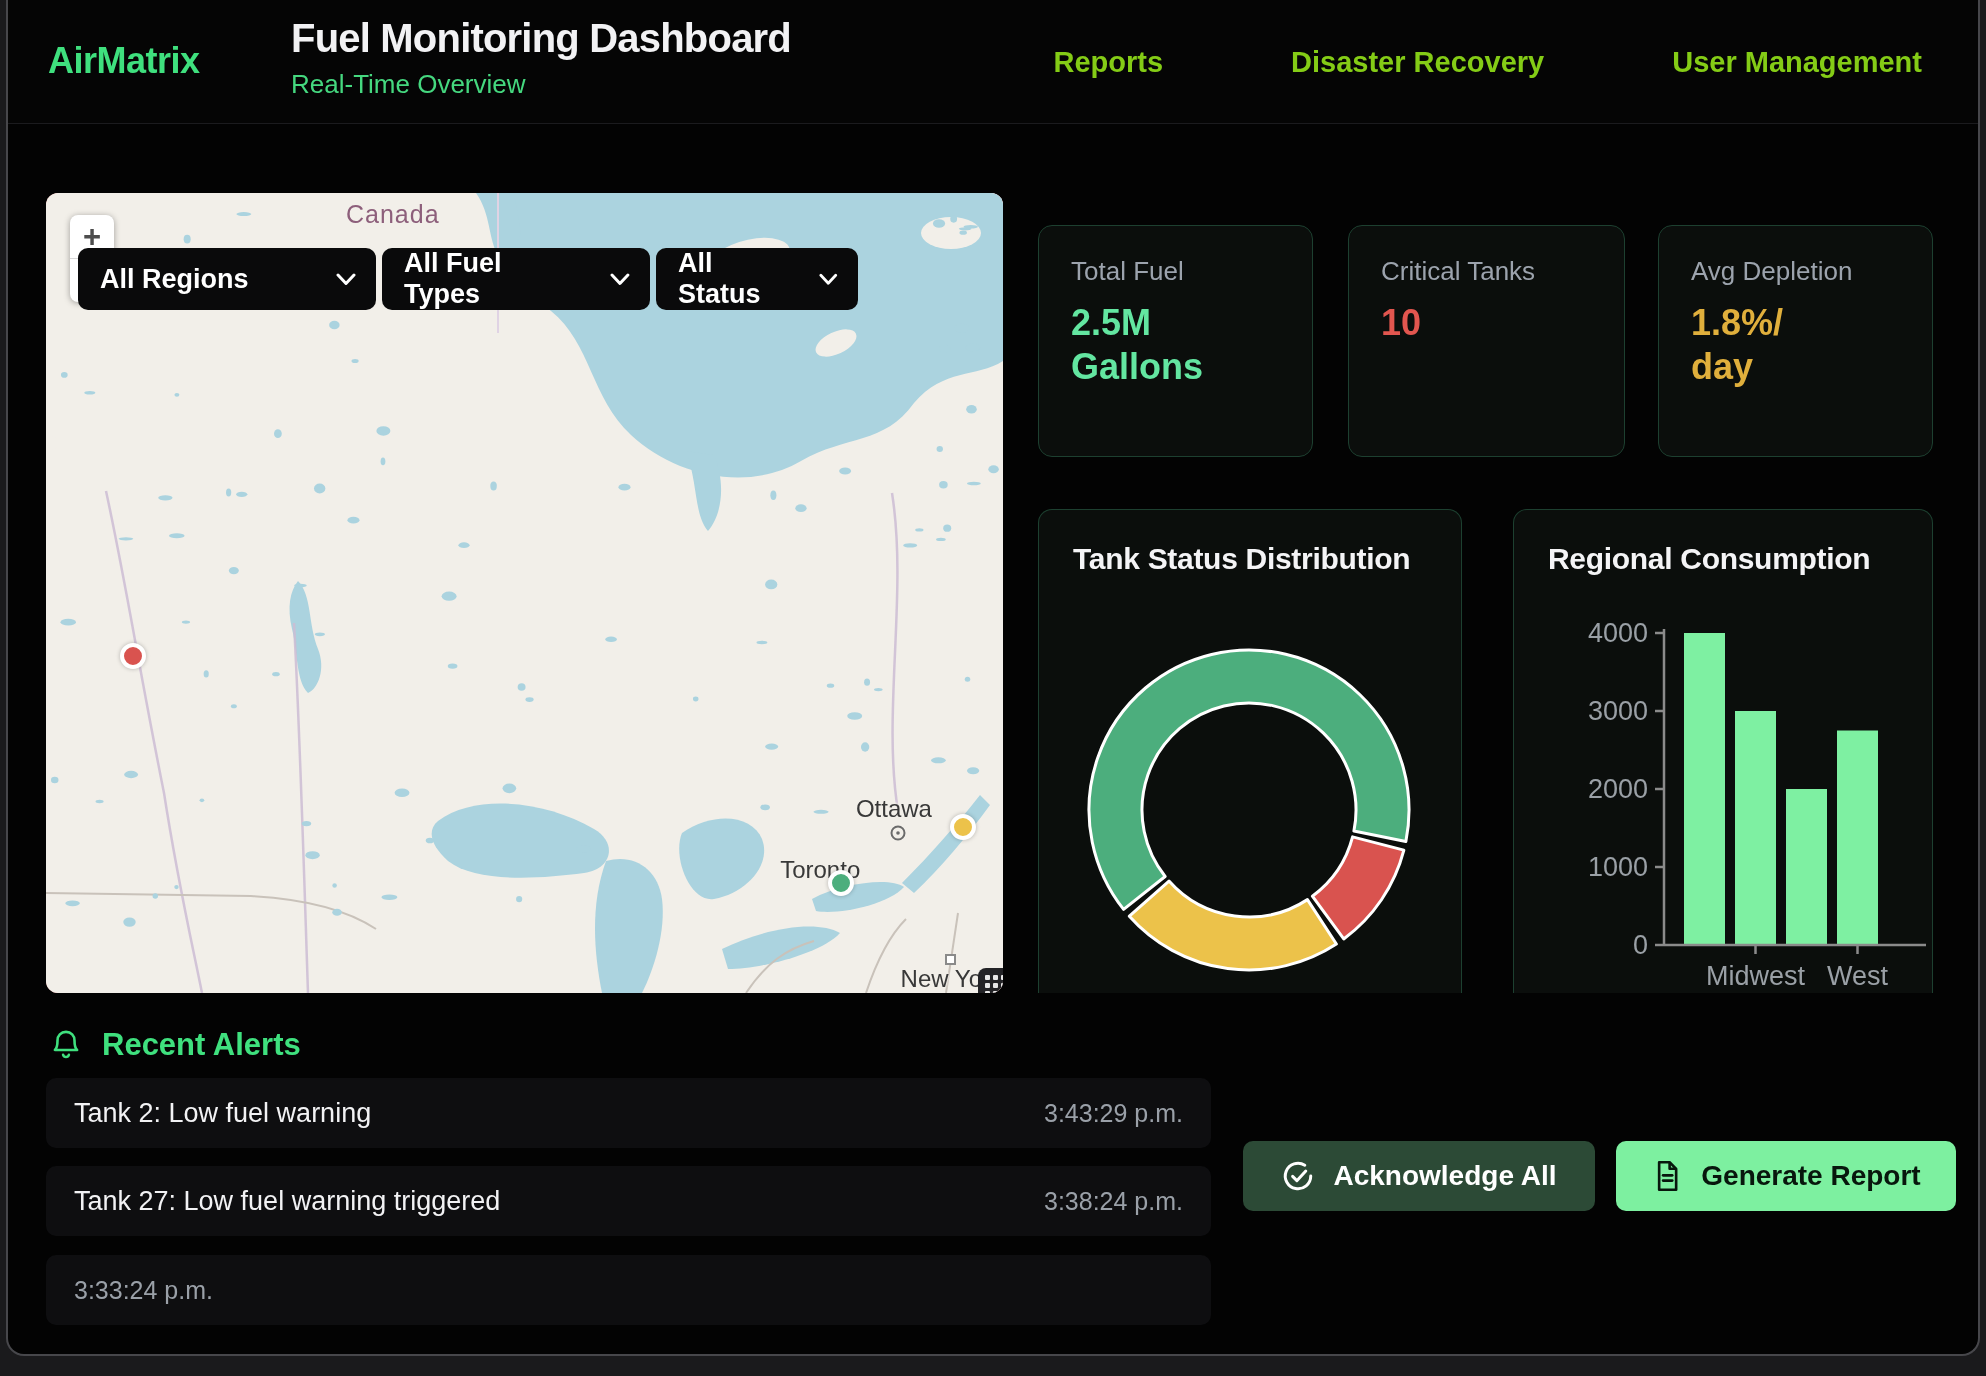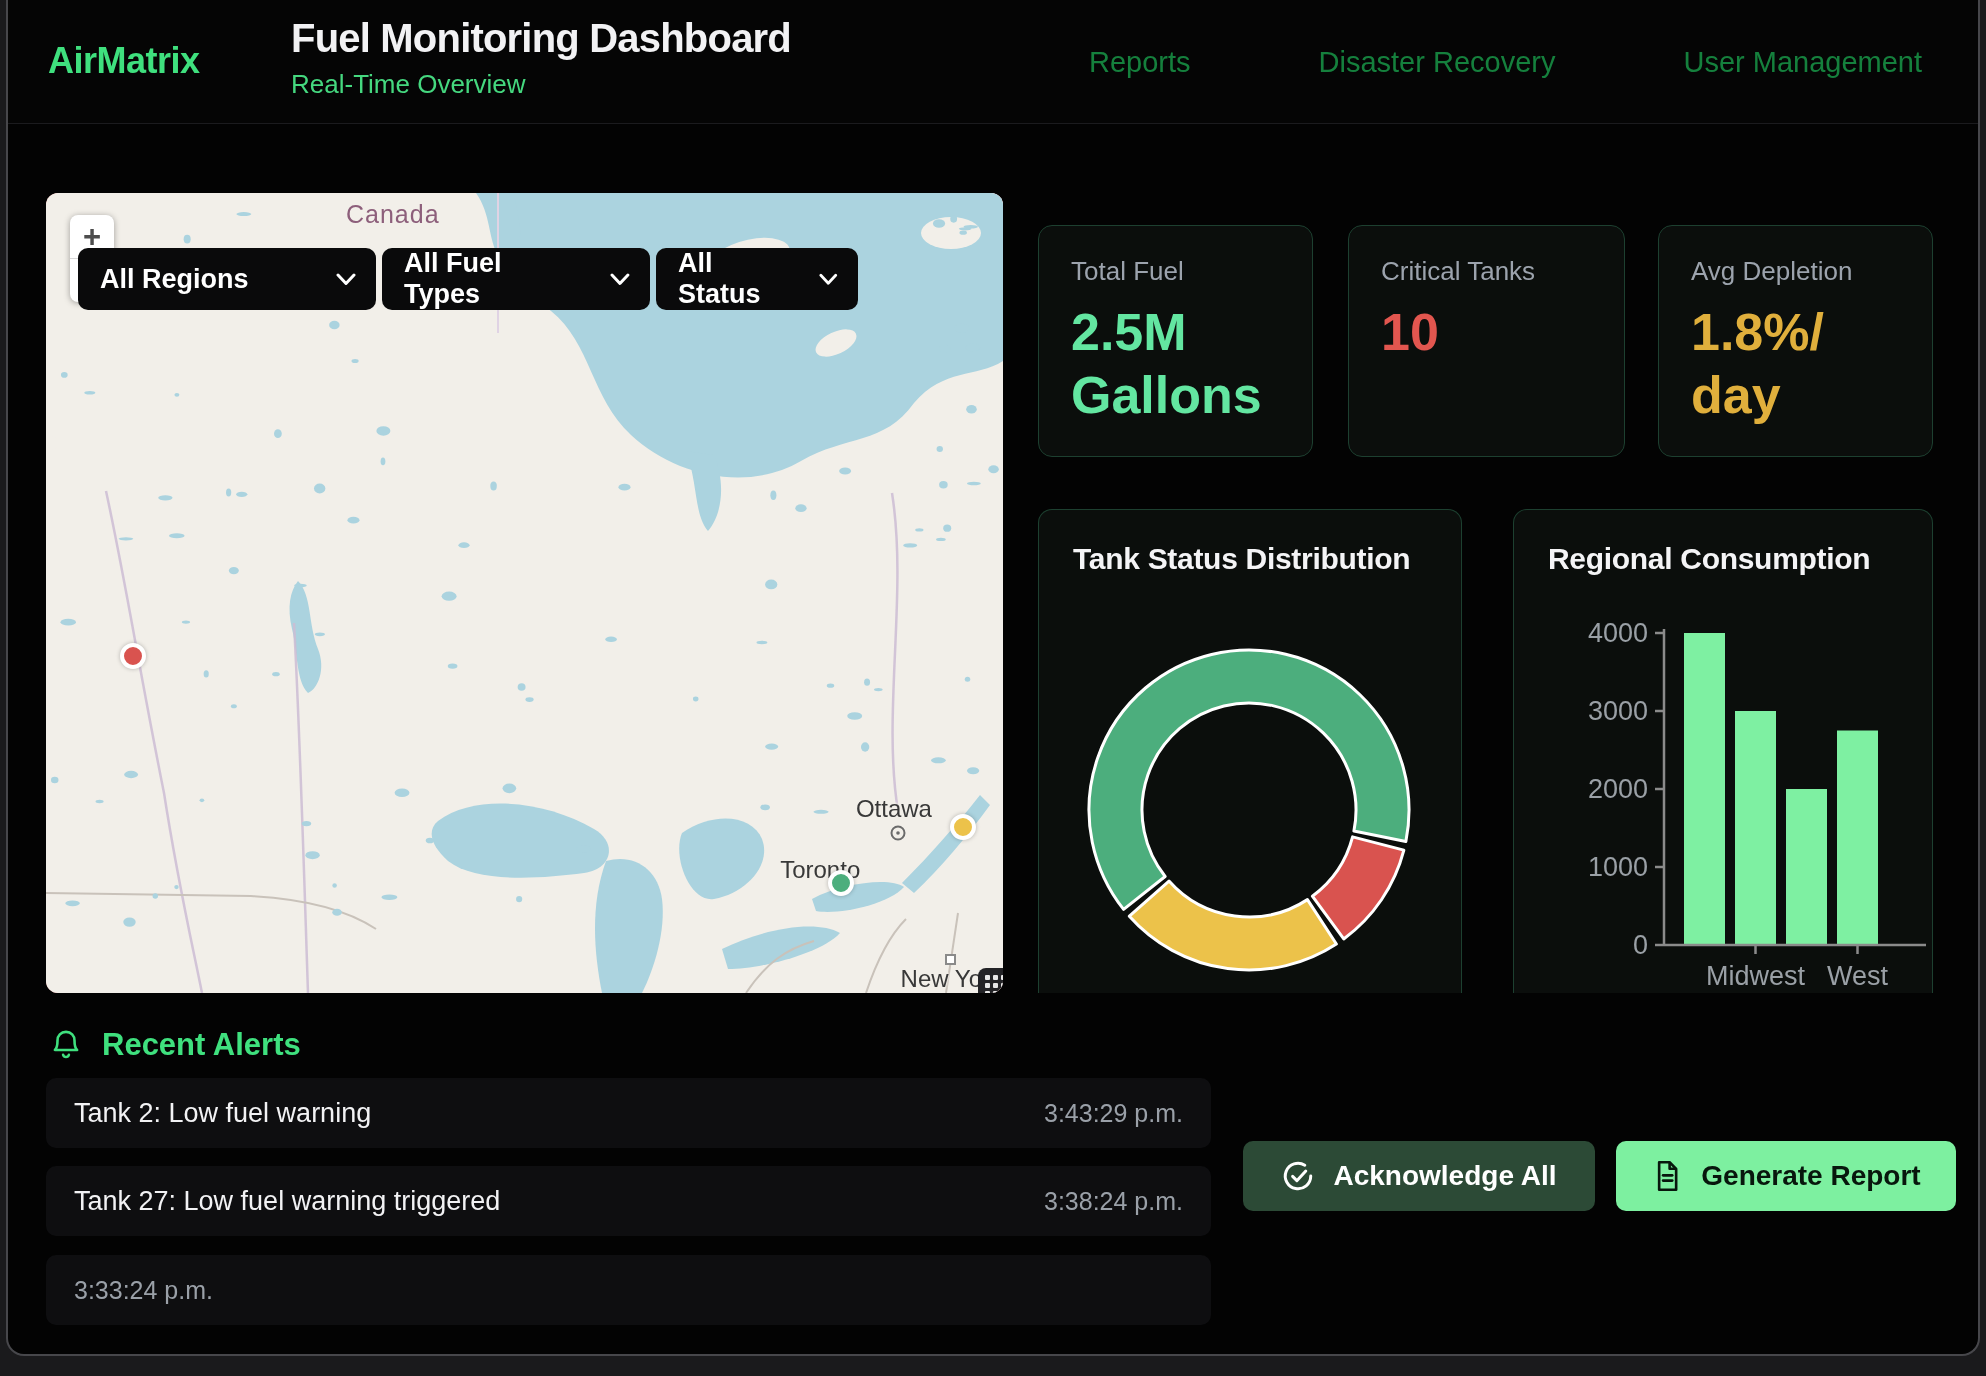--- a/index.html
+++ b/index.html
@@ -7,21 +7,21 @@
   .app { position:absolute; left:6px; top:0; width:1974px; height:1356px; background:#030303;
          border:2px solid #47474b; border-top:none; border-radius:0 0 18px 18px; overflow:hidden; }
 
   
   .header { position:absolute; left:0; top:0; width:100%; height:124px; background:#050505; border-bottom:1px solid #1b1b1e; }
   .logo { position:absolute; left:40px; top:40px; font-size:36px; font-weight:bold; color:#3fe07e; letter-spacing:-.5px; }
   .title-block { position:absolute; left:283px; top:16px; }
   .title { font-size:40px; font-weight:bold; color:#f2f2f4; letter-spacing:-.8px; }
   .subtitle { font-size:26px; color:#45d87f; margin-top:8px; }
   .nav { position:absolute; right:56px; top:0; height:124px; display:flex; align-items:center; gap:128px; }
-  .nav-item { font-size:29px; color:#15803d; cursor:pointer; }
+  .nav-item { font-size:29px; color:#84cc16; cursor:pointer;font-weight:bold; }
 
   
   .map { position:absolute; left:38px; top:193px; width:957px; height:800px; border-radius:12px; overflow:hidden; background:#fca5a5; }
   .map svg.basemap { position:absolute; left:0; top:0; }
   .zoomctl { position:absolute; left:24px; top:22px; width:44px; background:#fff; border-radius:8px;
              box-shadow:0 1px 6px rgba(0,0,0,.35); z-index:1; overflow:hidden; }
   .zoomctl .zbtn { width:44px; height:43px; display:flex; align-items:center; justify-content:center;
                    font-size:31px; font-weight:bold; color:#4d4d4d; cursor:pointer; }
   .zoomctl .zdiv { height:1px; background:#d7d7d7; }
   .filters { position:absolute; left:32px; top:55px; display:flex; gap:6px; z-index:2; }
@@ -35,21 +35,21 @@
   .city-label { position:absolute; transform:translate(-50%,-50%); font-size:24px; color:#383838; z-index:1;
                 text-shadow:0 0 3px #f2efe9,0 0 3px #f2efe9,0 0 3px #f2efe9; white-space:nowrap; }
   .grip { position:absolute; right:-9px; bottom:-9px; width:34px; height:34px; background:#232326; border-radius:8px;
           display:grid; grid-template-columns:repeat(3,5px); grid-template-rows:repeat(3,5px); gap:3px;
           align-content:center; justify-content:center; z-index:3; cursor:grab; }
   .grip i { background:#e8e8e8; border-radius:1px; }
 
   
   .stat-card { position:absolute; top:225px; height:232px; background:#0b0e0c; border:1.5px solid #1d4030; border-radius:14px; padding:30px 32px; }
   .stat-label { font-size:26px; color:#9ca3ad; }
-  .stat-value { font-size:52px; font-weight:bold; margin-top:14px; line-height:1.22; white-space:pre-line; }
+  .stat-value { font-size:36px; font-weight:bold; margin-top:14px; line-height:1.22; white-space:pre-line; }
 
   
   .chart-card { position:absolute; top:509px; height:484px; background:#0b0e0c; border:1.5px solid #1d4030;
                 border-radius:14px 14px 0 0; border-bottom:none; overflow:hidden; }
   .chart-title { position:absolute; left:34px; top:32px; font-size:30px; font-weight:bold; color:#f4f4f6; letter-spacing:-.3px; }
 
   
   .alerts-header { position:absolute; left:42px; top:1027px; display:flex; align-items:center; gap:20px; }
   .alerts-title { font-size:31px; font-weight:bold; color:#3fe07e; }
   .alert-row { position:absolute; left:38px; width:1165px; height:70px; background:#0e0e10; border-radius:10px;

